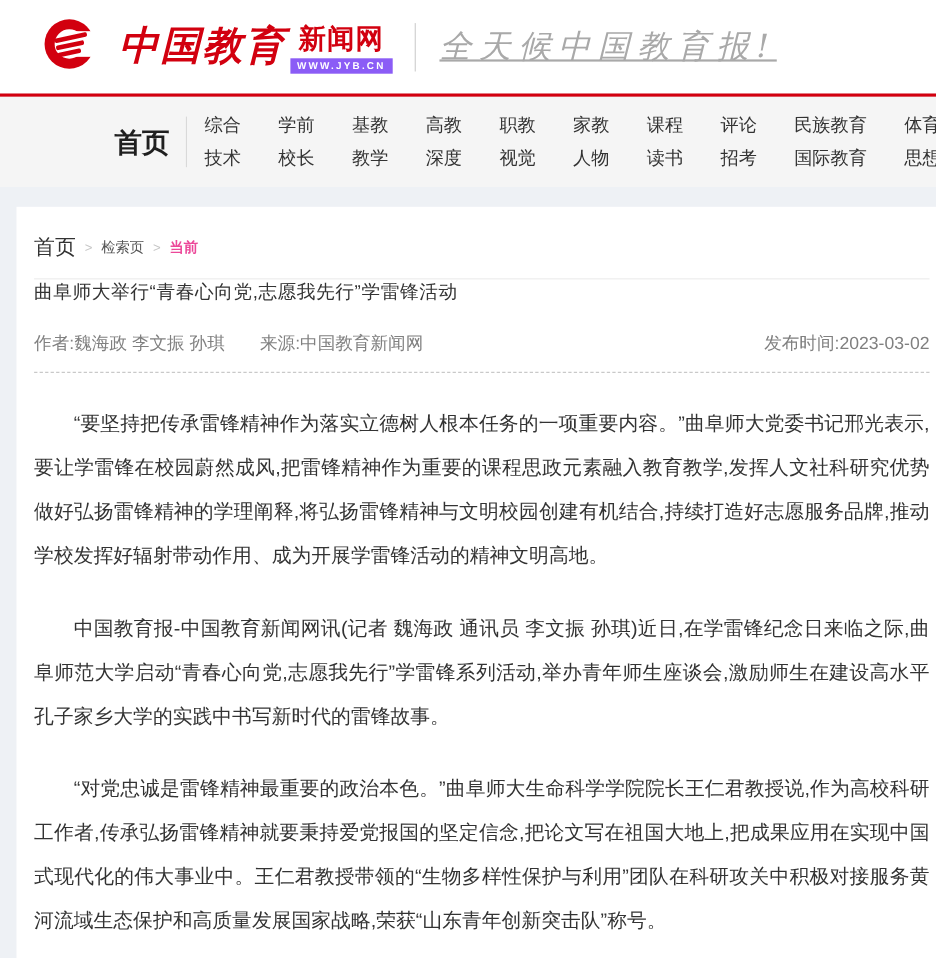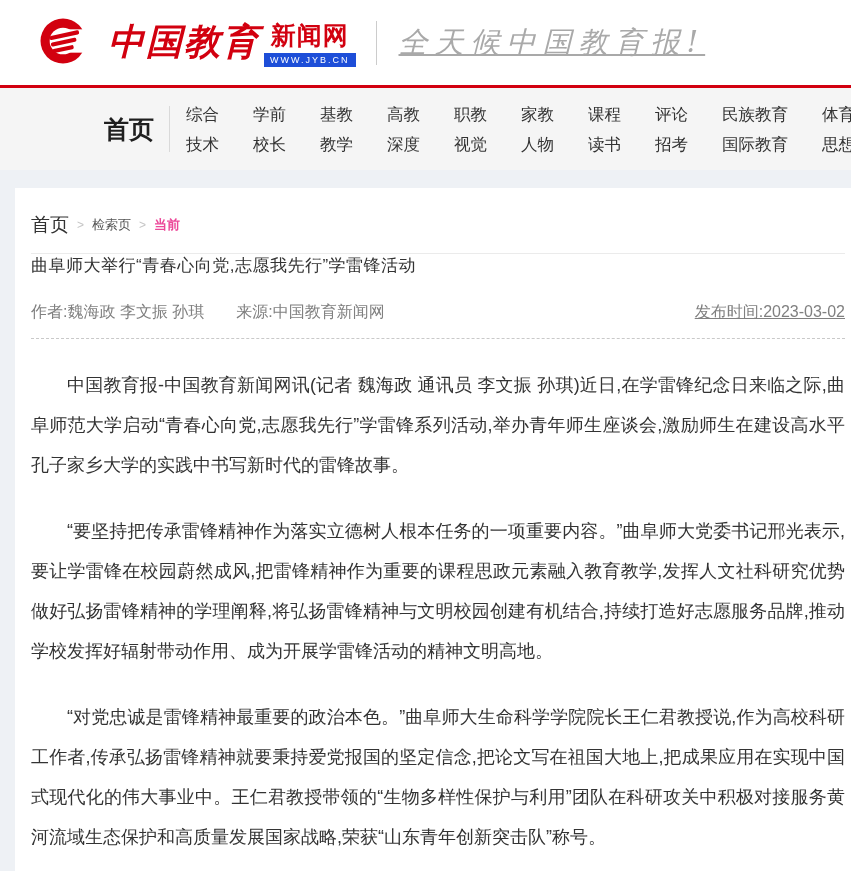--- a/index.html
+++ b/index.html
@@ -18,21 +18,21 @@
   .emblem { width:50px; height:50px; flex:0 0 auto; }
   .brand { display:flex; align-items:center; margin-left:20px; cursor:pointer; }
   .brand-script {
     font-family:"DejaVu Serif","Liberation Serif",serif;
     font-style:italic; font-weight:bold;
     font-size:36px; color:#d2000f; letter-spacing:2px;
   }
   .brand-right { display:flex; flex-direction:column; align-items:center; margin-left:4px; }
   .brand-suffix { font-size:25px; font-weight:bold; color:#d2000f; letter-spacing:1px; }
   .brand-url {
-    background:#1d4ed8; color:#fff; font-size:9px; font-weight:normal;
+    background:#8b5cf6; color:#fff; font-size:9px; font-weight:bold;
     letter-spacing:2px; padding:2px 6px; margin-top:1px;
   }
   .tagline {
     margin-left:20px; padding-left:22px;
     border-left:1px solid #ccc; height:44px;
     display:flex; align-items:center;
     font-family:"DejaVu Serif","Liberation Serif",serif;
     font-style:italic;
     font-size:29px; color:#a9a9a9; letter-spacing:7px;text-decoration:underline;
   }
@@ -54,21 +54,21 @@
   .card { background:#fff; padding:24px 6px 60px 16px; min-height:665px; }
   .crumbs { display:flex; align-items:center; font-size:13px; color:#555; }
   .crumb-home { font-size:19px; color:#333; cursor:pointer; }
   .crumb-sep { color:#c5c5c5; margin:0 8px; font-size:12px; }
   .crumb-search { color:#555; cursor:pointer; }
   .crumb-current { color:#ec4899; font-weight:bold; }
   .rule { border-bottom:1px solid #ebebeb; margin-top:15px; }
   .title { font-size:17px; font-weight:normal; color:#333; letter-spacing:0.5px; }
   .meta { display:flex; align-items:center; margin-top:25px; font-size:16px; color:#808080; }
   .meta-authors { margin-right:32px; }
-  .meta-date { margin-left:auto;text-decoration:underline; }
+  .meta-date { margin-left:auto; }
   .dashed { border-bottom:1px dashed #c9c9c9; margin-top:15px; }
   .article p {
     font-size:18px; line-height:40px; color:#333;
     text-align:justify; text-indent:2em; margin-top:26px;
   }
 </style>
 </head>
 <body>
 
 <div class="header">
@@ -159,20 +159,20 @@
 
     <div class="meta">
       <span class="meta-authors">作者:魏海政 李文振 孙琪</span>
       <span class="meta-source">来源:中国教育新闻网</span>
       <span class="meta-date">发布时间:2023-03-02</span>
     </div>
 
     <div class="dashed"></div>
 
     <div class="article">
+      <p>“要坚持把传承雷锋精神作为落实立德树人根本任务的一项重要内容。”曲阜师大党委书记邢光表示,要让学雷锋在校园蔚然成风,把雷锋精神作为重要的课程思政元素融入教育教学,发挥人文社科研究优势做好弘扬雷锋精神的学理阐释,将弘扬雷锋精神与文明校园创建有机结合,持续打造好志愿服务品牌,推动学校发挥好辐射带动作用、成为开展学雷锋活动的精神文明高地。</p>
       <p>中国教育报-中国教育新闻网讯(记者 魏海政 通讯员 李文振 孙琪)近日,在学雷锋纪念日来临之际,曲阜师范大学启动“青春心向党,志愿我先行”学雷锋系列活动,举办青年师生座谈会,激励师生在建设高水平孔子家乡大学的实践中书写新时代的雷锋故事。</p>
-      <p>“要坚持把传承雷锋精神作为落实立德树人根本任务的一项重要内容。”曲阜师大党委书记邢光表示,要让学雷锋在校园蔚然成风,把雷锋精神作为重要的课程思政元素融入教育教学,发挥人文社科研究优势做好弘扬雷锋精神的学理阐释,将弘扬雷锋精神与文明校园创建有机结合,持续打造好志愿服务品牌,推动学校发挥好辐射带动作用、成为开展学雷锋活动的精神文明高地。</p>
       <p>“对党忠诚是雷锋精神最重要的政治本色。”曲阜师大生命科学学院院长王仁君教授说,作为高校科研工作者,传承弘扬雷锋精神就要秉持爱党报国的坚定信念,把论文写在祖国大地上,把成果应用在实现中国式现代化的伟大事业中。王仁君教授带领的“生物多样性保护与利用”团队在科研攻关中积极对接服务黄河流域生态保护和高质量发展国家战略,荣获“山东青年创新突击队”称号。</p>
 
     </div>
 
   </div>
 </div>
 
 </body></html>

